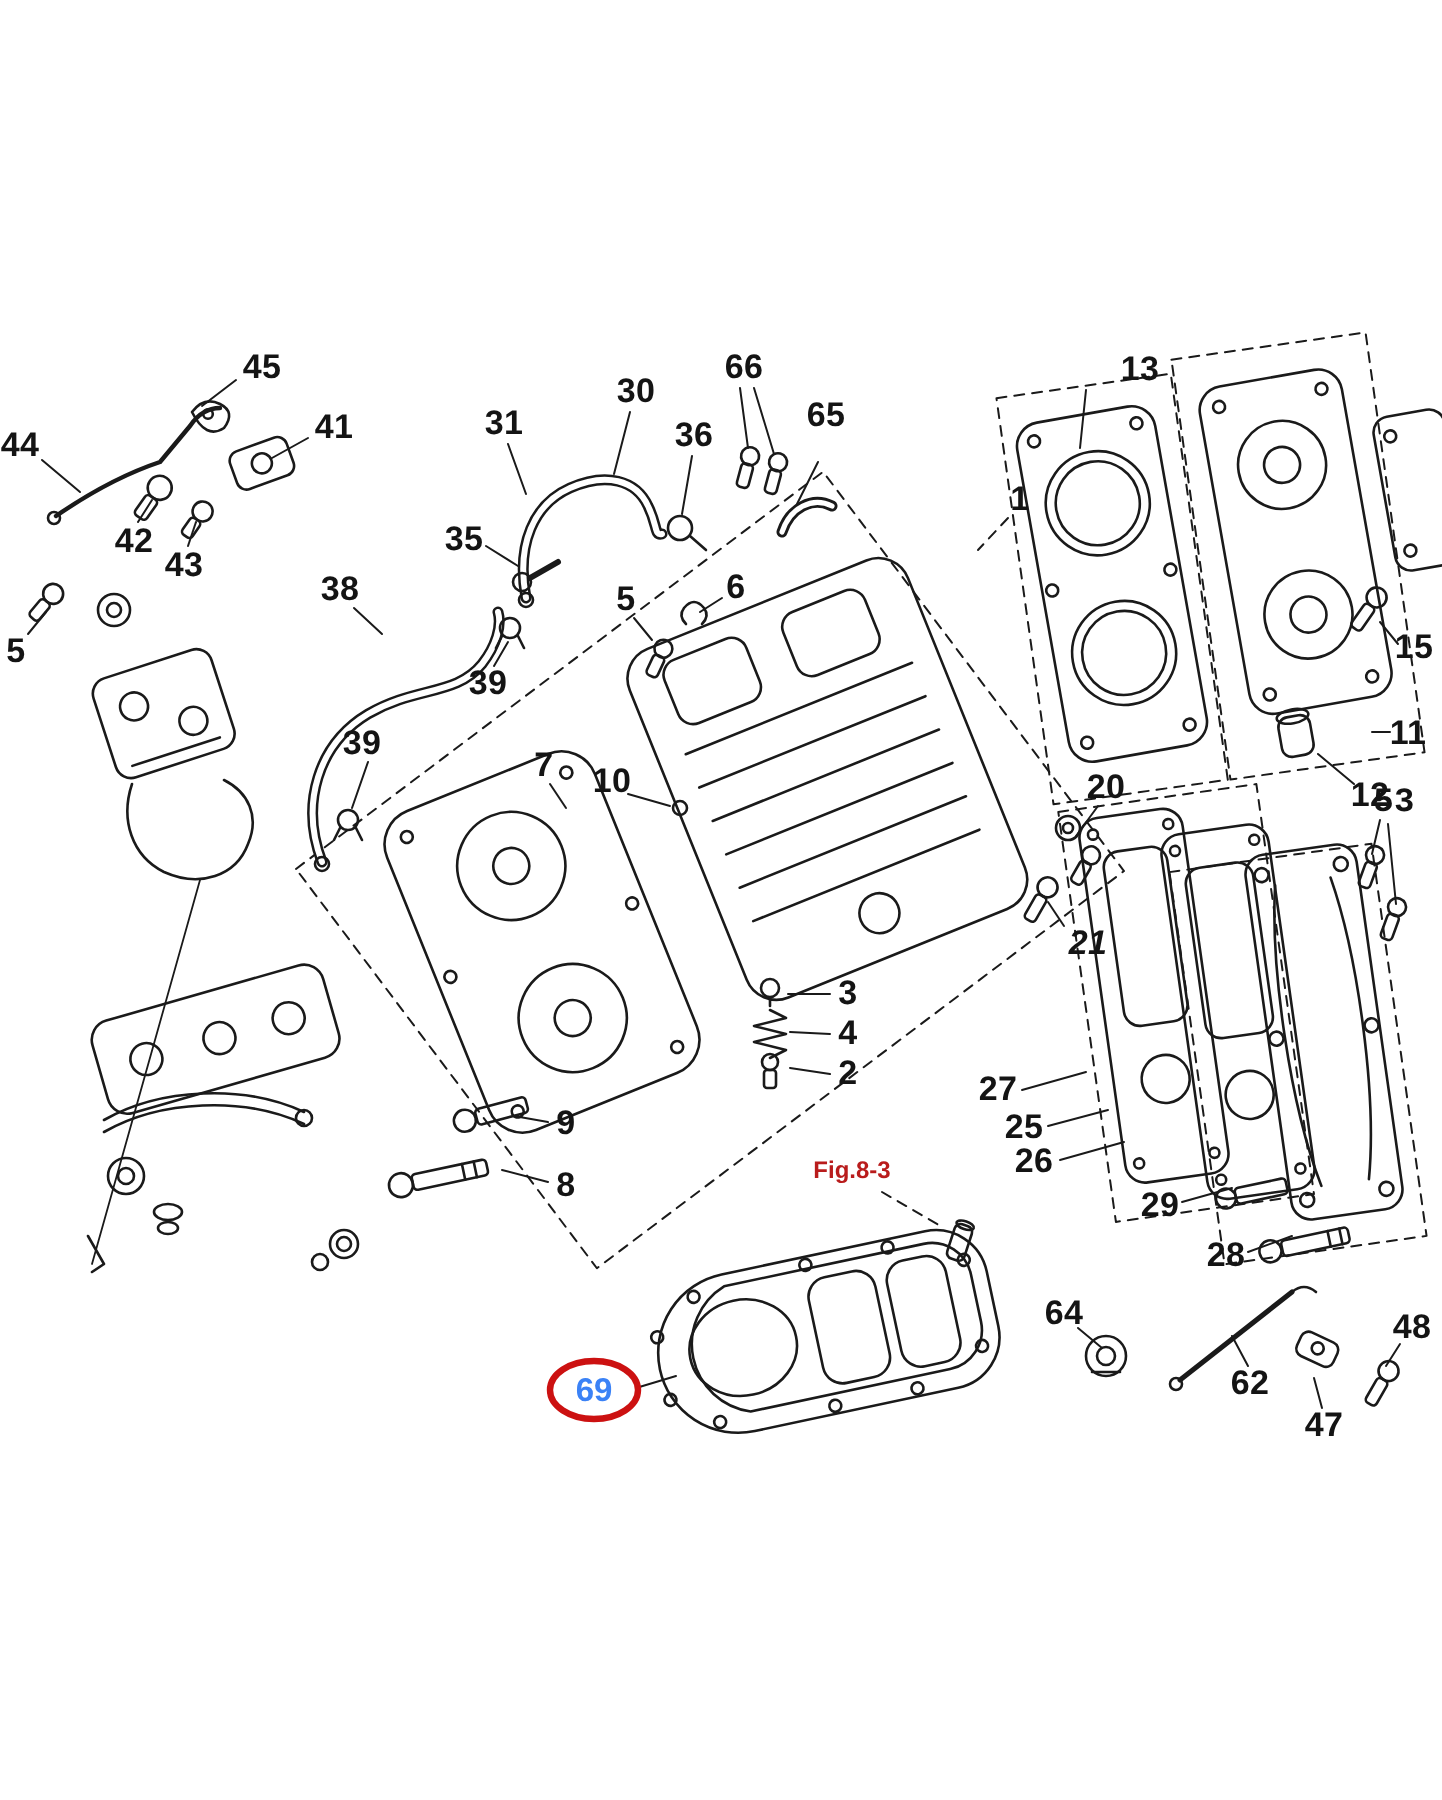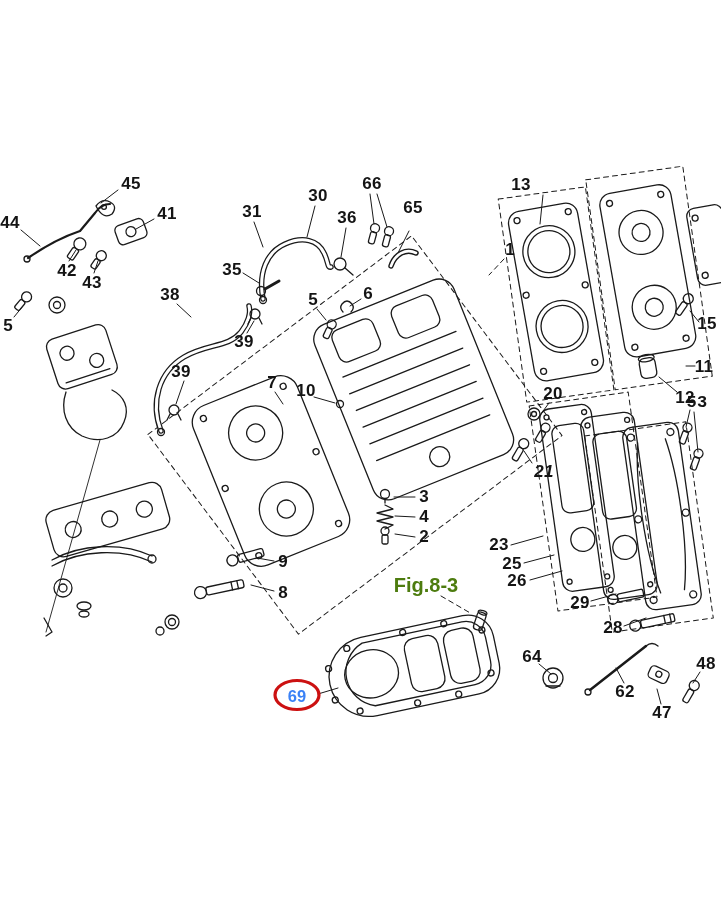--- a/index.html
+++ b/index.html
@@ -2,22 +2,22 @@
 <html><head>
 <meta charset="utf-8">
 <style>
   html,body{margin:0;padding:0;background:#dddddd;}
   .stage{position:relative;width:721px;height:900px;background:#ffffff;overflow:hidden;
          font-family:"Liberation Sans","DejaVu Sans",sans-serif;}
   .stage svg{position:absolute;left:0;top:0;z-index:1;}
   #label-layer{position:absolute;left:0;top:0;width:721px;height:900px;z-index:2;pointer-events:none;}
   .part-label{position:absolute;transform:translate(-50%,-50%);font-size:17px;font-weight:600;
               color:#141414;white-space:nowrap;letter-spacing:.2px;}
-  .fig-caption{position:absolute;transform:translate(-50%,-50%);font-size:20px;font-weight:600;
-               color:#4d7c0f;z-index:2;white-space:nowrap;}
+  .fig-caption{position:absolute;transform:translate(-50%,-50%);font-size:12px;font-weight:600;
+               color:#b91c1c;z-index:2;white-space:nowrap;}
   .highlight-label{position:absolute;transform:translate(-50%,-50%);font-size:16.5px;font-weight:700;z-index:3;}
 </style>
 </head>
 <body>
 
 <div class="stage">
 
 <svg width="721" height="900" viewBox="0 0 721 900">
   <g fill="none" stroke="#1a1a1a" stroke-width="1.3" stroke-linecap="round" stroke-linejoin="round">
 
@@ -379,31 +379,31 @@
       <div class="part-label" style="left: 244px; top: 342px;">39</div>
       <div class="part-label" style="left: 181px; top: 372px;">39</div>
       <div class="part-label" style="left: 252px; top: 212px;">31</div>
       <div class="part-label" style="left: 318px; top: 196px;">30</div>
       <div class="part-label" style="left: 232px; top: 270px;">35</div>
       <div class="part-label" style="left: 347px; top: 218px;">36</div>
       <div class="part-label" style="left: 372px; top: 184px;">66</div>
       <div class="part-label" style="left: 413px; top: 208px;">65</div>
       <div class="part-label" style="left: 313px; top: 300px;">5</div>
       <div class="part-label" style="left: 368px; top: 294px;">6</div>
-      <div class="part-label" style="left: 521px; top: 185px;">13</div>
+      <div class="part-label" style="left: 570px; top: 185px;">13</div>
       <div class="part-label" style="left: 510px; top: 250px;">1</div>
       <div class="part-label" style="left: 707px; top: 324px;">15</div>
       <div class="part-label" style="left: 704px; top: 367px;">11</div>
       <div class="part-label" style="left: 685px; top: 398px;">12</div>
       <div class="part-label" style="left: 553px; top: 394px;">20</div>
       <div class="part-label" style="left: 697px; top: 402px; font-family: Liberation Mono, monospace;">53</div>
       <div class="part-label" style="left: 272px; top: 383px;">7</div>
       <div class="part-label" style="left: 306px; top: 391px;">10</div>
       <div class="part-label" style="left: 544px; top: 472px; font-style: italic;">21</div>
-      <div class="part-label" style="left: 499px; top: 545px;">23</div>
+      <div class="part-label" style="left: 499px; top: 545px;">27</div>
       <div class="part-label" style="left: 512px; top: 564px;">25</div>
       <div class="part-label" style="left: 517px; top: 581px;">26</div>
       <div class="part-label" style="left: 424px; top: 497px;">3</div>
       <div class="part-label" style="left: 424px; top: 517px;">4</div>
       <div class="part-label" style="left: 424px; top: 537px;">2</div>
       <div class="part-label" style="left: 283px; top: 562px;">9</div>
       <div class="part-label" style="left: 283px; top: 593px;">8</div>
       <div class="part-label" style="left: 580px; top: 603px;">29</div>
       <div class="part-label" style="left: 613px; top: 628px;">28</div>
       <div class="part-label" style="left: 532px; top: 657px;">64</div>

